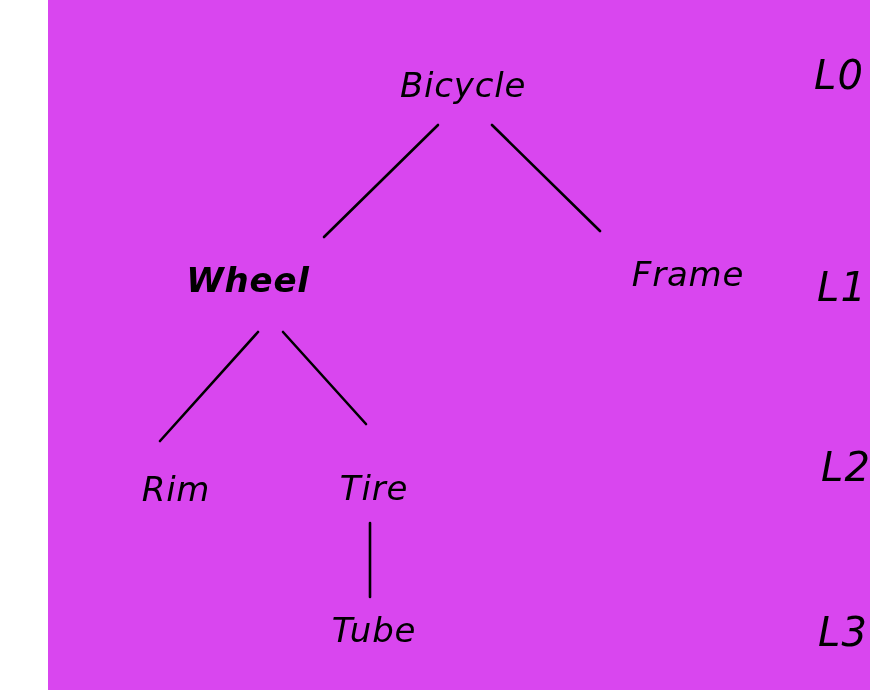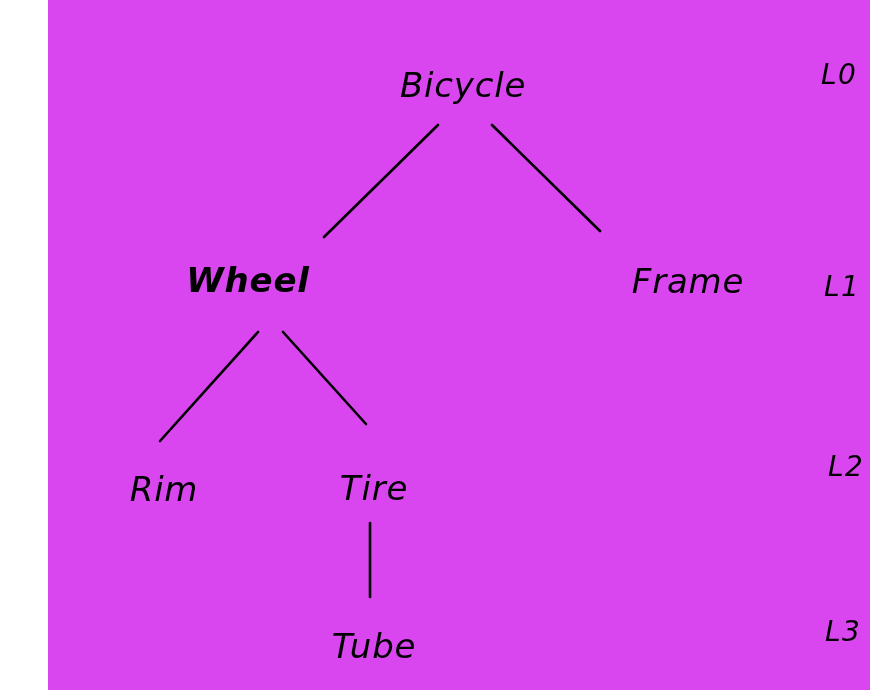--- a/index.html
+++ b/index.html
@@ -39,21 +39,21 @@
     letter-spacing: 0.8px;
     line-height: 1;
     font-style: italic;
   }
   .level-label {
     position: absolute;
     transform: translate(-50%, -50%);
     white-space: nowrap;
     color: #000000;
     font-family: "DejaVu Sans", sans-serif;
-    font-size: 28px;
+    font-size: 40px;
     font-weight: 400;
     letter-spacing: 1.2px;
     line-height: 1;
     font-style: italic;
   }
 </style>
 </head>
 <body>
 
 <div id="diagram-root" style="background: #d946ef; margin-left: 48px;">
@@ -64,24 +64,24 @@
         <line x1="444" y1="125" x2="552" y2="231"></line>
         <line x1="210" y1="332" x2="112" y2="441"></line>
         <line x1="235" y1="332" x2="318" y2="424"></line>
         <line x1="322" y1="523" x2="322" y2="597"></line>
       </g>
   </svg>
 
   <div id="nodes-group">
       <div class="node-label" style="left: 415px; top: 85px; color: rgb(0, 0, 0);">Bicycle</div>
       <div class="node-label" style="left: 200px; top: 280px; color: rgb(0, 0, 0); font-weight: bold;">Wheel</div>
-      <div class="node-label" style="left: 640px; top: 281px; color: rgb(0, 0, 0);">Frame</div>
-      <div class="node-label" style="left: 116px; top: 489px; color: rgb(0, 0, 0);">Rim</div>
+      <div class="node-label" style="left: 640px; top: 274px; color: rgb(0, 0, 0);">Frame</div>
+      <div class="node-label" style="left: 128px; top: 489px; color: rgb(0, 0, 0);">Rim</div>
       <div class="node-label" style="left: 326px; top: 488px; color: rgb(0, 0, 0);">Tire</div>
-      <div class="node-label" style="left: 326px; top: 646px; color: rgb(0, 0, 0); text-align: right;">Tube</div>
+      <div class="node-label" style="left: 326px; top: 630px; color: rgb(0, 0, 0); text-align: right;">Tube</div>
     </div>
   <div id="levels-group">
       <div class="level-label" style="left: 791px; top: 75px; color: rgb(0, 0, 0);">L0</div>
       <div class="level-label" style="left: 794px; top: 287px; color: rgb(0, 0, 0); text-align: right;">L1</div>
       <div class="level-label" style="left: 798px; top: 467px; color: rgb(0, 0, 0); text-align: right;">L2</div>
       <div class="level-label" style="left: 795px; top: 632px; color: rgb(0, 0, 0); text-align: right;">L3</div>
     </div>
 
 </div>
 

